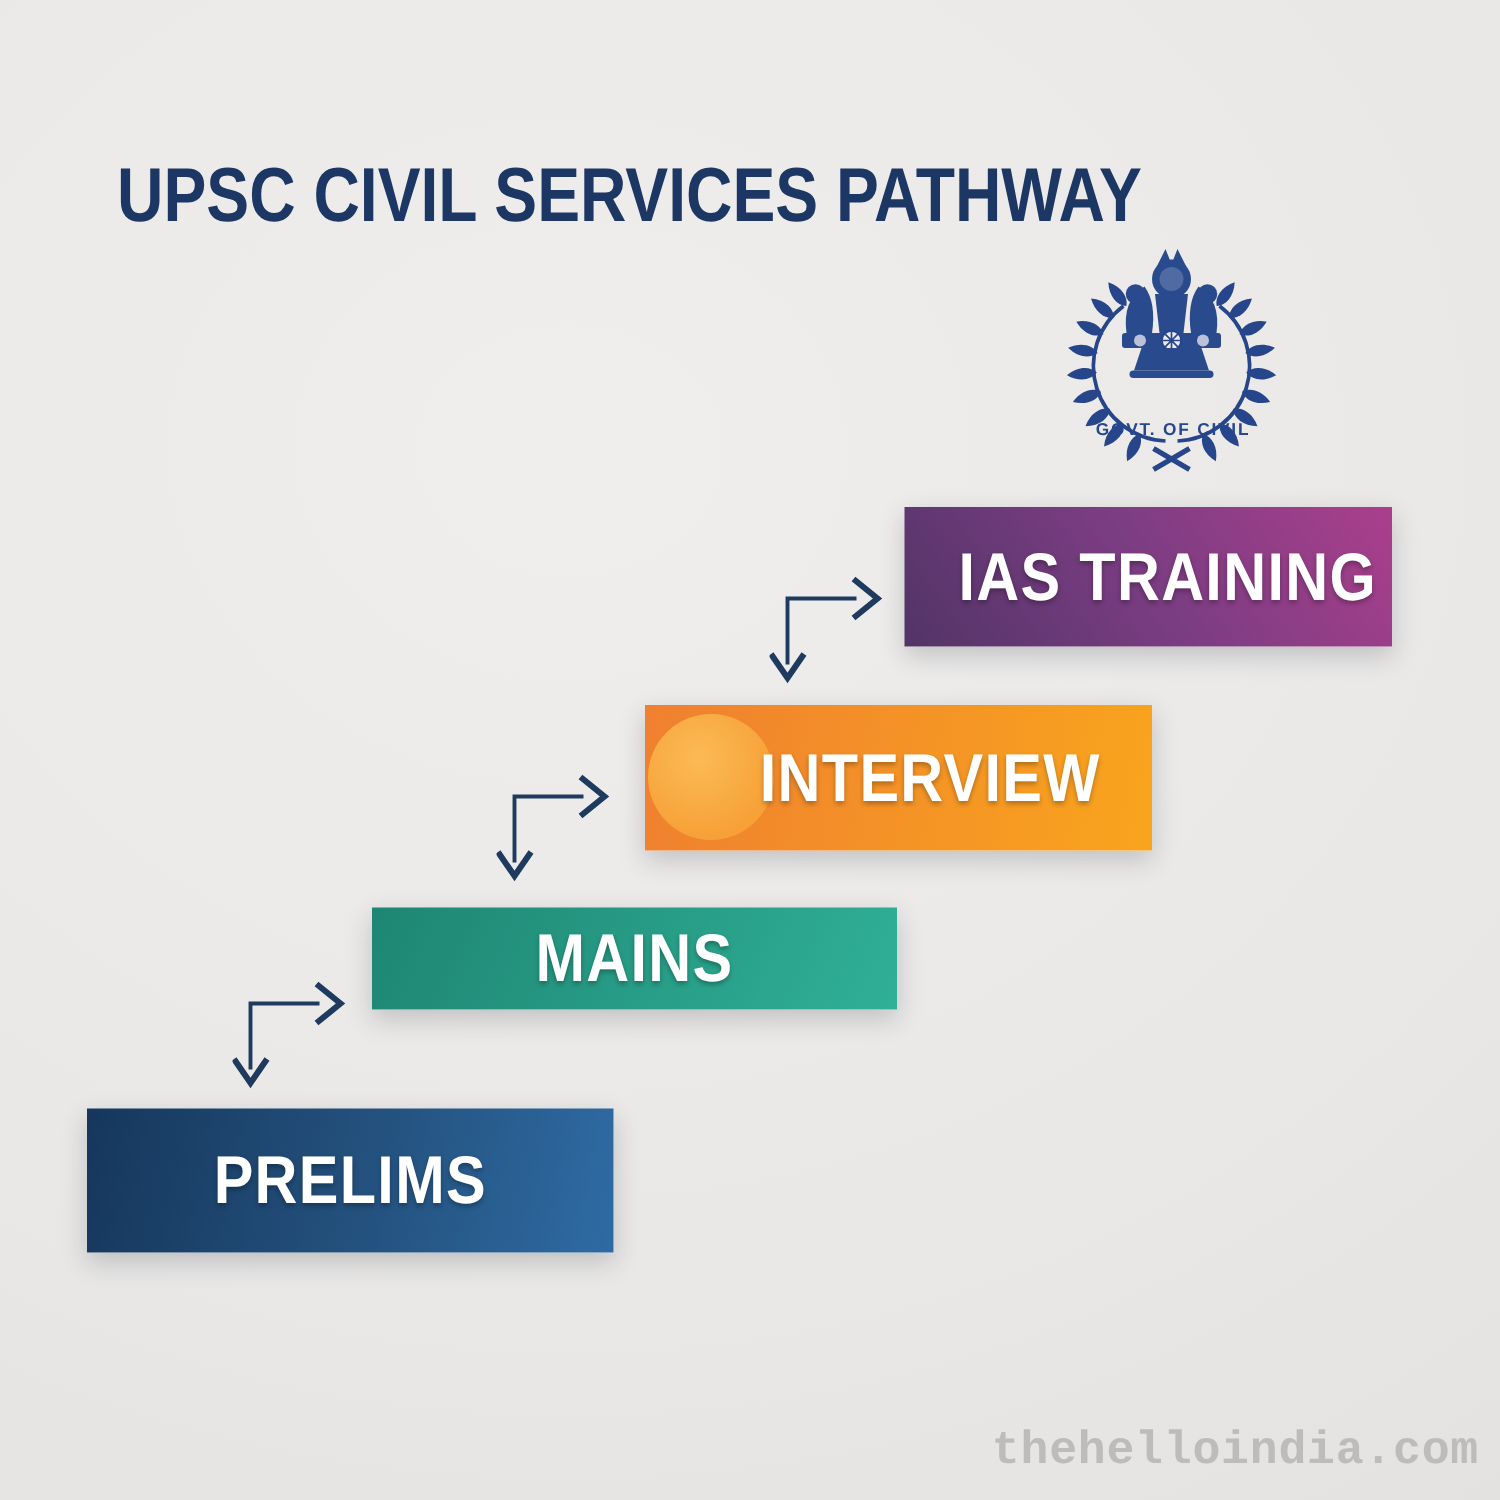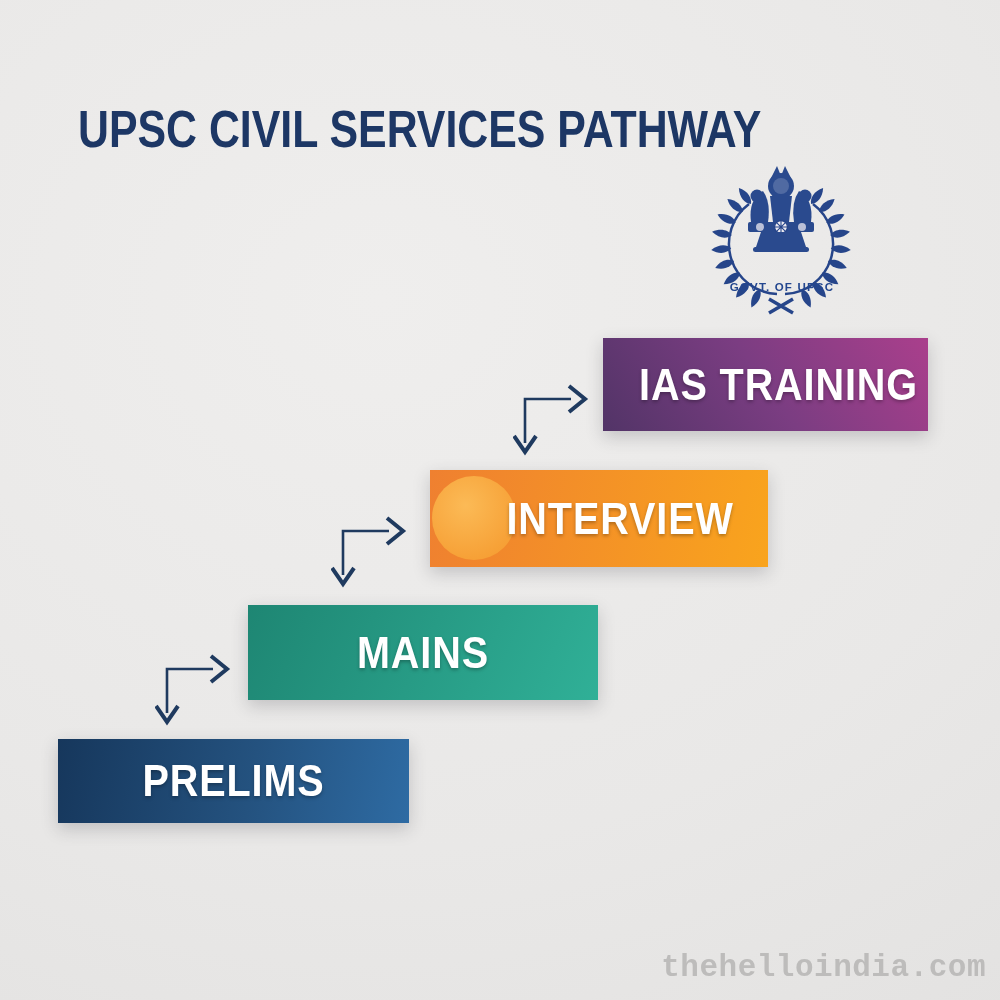--- a/index.html
+++ b/index.html
@@ -28,23 +28,23 @@
   
   .step {
     position:absolute; display:flex; align-items:center; justify-content:center;
     box-shadow:0 6px 16px rgba(50,50,60,.22);
   }
   .step-label {
     color:#ffffff; font-weight:bold; font-size:45px; letter-spacing:1px;
     transform:scaleX(.88); white-space:nowrap;
     text-shadow:0 2px 4px rgba(0,0,0,.28);
   }
-  .step-prelims   { left:58px;  top:739px; width:351px; height:84px;
+  .step-prelims   { left:58px;  top:739px; width:351px; height:96px;
                     background:linear-gradient(100deg,#16375c 0%,#24527f 55%,#2e6ba3 100%); }
-  .step-mains     { left:248px; top:605px; width:350px; height:95px;
+  .step-mains     { left:248px; top:605px; width:350px; height:68px;
                     background:linear-gradient(115deg,#1e8673 0%,#30b097 100%); }
   .step-interview { left:430px; top:470px; width:338px; height:97px;
                     background:linear-gradient(100deg,#ef8030 0%,#f9a41d 100%); overflow:hidden; }
   .step-ias       { left:603px; top:338px; width:325px; height:93px;
                     background:linear-gradient(55deg,#523467 0%,#7b3d82 50%,#aa3f8c 100%); }
   .step-interview .step-label { margin-left:42px; }
   .step-ias .step-label { margin-left:26px; }
   .interview-circle {
     position:absolute; left:2px; top:6px; width:84px; height:84px; border-radius:50%;
     background:radial-gradient(circle at 40% 35%, #fcbd58 0%, #f7a338 70%, #f59a2f 100%);
@@ -111,21 +111,21 @@
         <circle cx="67" cy="63" r="4" fill="#eceaf0" opacity=".75"></circle>
         <circle cx="109" cy="63" r="4" fill="#eceaf0" opacity=".75"></circle>
         <g>
           <circle cx="88" cy="63" r="6.5" fill="#eceaf0" stroke="#26458a" stroke-width="1.4"></circle>
           <path d="M88,57 L88,69 M82,63 L94,63 M83.8,58.8 L92.2,67.2 M92.2,58.8 L83.8,67.2" stroke="#26458a" stroke-width="1.1"></path>
         </g>
         <path d="M68,68 L108,68 L113,83 L63,83 Z"></path>
         <rect x="60" y="83" width="56" height="5" rx="2.5"></rect>
       </g>
     </svg>
-    <div class="emblem-caption">GOVT. OF UPSC</div>
+    <div class="emblem-caption">GOVT. OF CIVIL</div>
   </div>
 
   <div class="step step-prelims">
     <span class="step-label">PRELIMS</span>
   </div>
 
   <div class="step step-mains">
     <span class="step-label">MAINS</span>
   </div>
 

